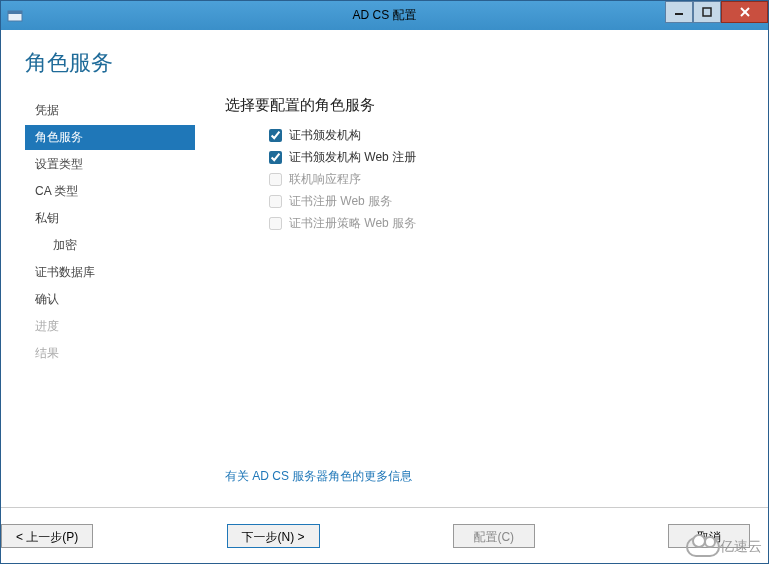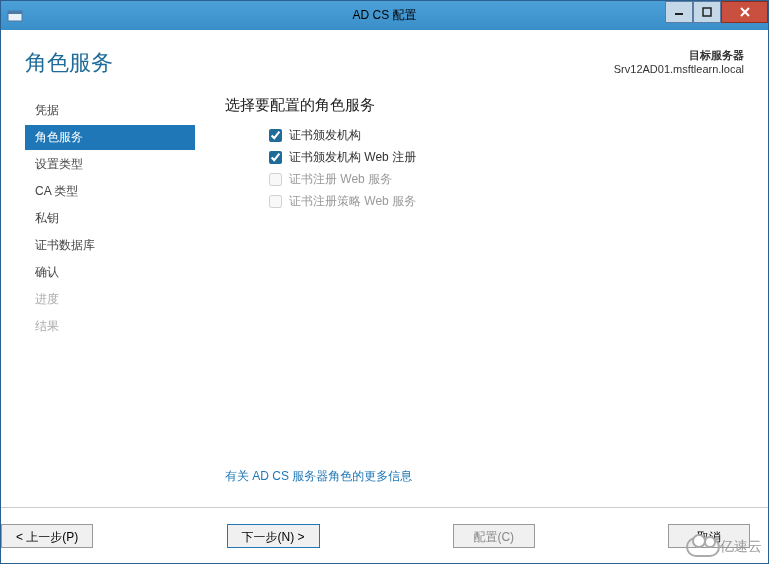--- a/index.html
+++ b/index.html
@@ -67,48 +67,49 @@
             <line x1="2" y1="2" x2="10" y2="10" stroke="#fff" stroke-width="2"></line>
             <line x1="10" y1="2" x2="2" y2="10" stroke="#fff" stroke-width="2"></line>
           </svg>
         </div>
     </div>
   </div>
 
   <div class="body">
     <div class="header">
       <div class="page-title">角色服务</div>
-      <div class="server">
-        <div class="lbl">目标服务器</div>
-        <div>Srv12AD01.msftlearn.local</div>
-      </div>
     </div>
 
     <div class="middle">
       <div class="sidebar" id="sidebar">
           <div class="item">凭据</div>
           <div class="item active">角色服务</div>
           <div class="item">设置类型</div>
           <div class="item">CA 类型</div>
           <div class="item">私钥</div>
+          <div class="item indent">加密</div>
           <div class="item">证书数据库</div>
           <div class="item">确认</div>
           <div class="item disabled">进度</div>
           <div class="item disabled">结果</div>
         </div>
       <div class="main">
         <div class="section-title">选择要配置的角色服务</div>
         <div class="checklist" id="checklist">
             <label class="row">
               <input type="checkbox" checked="" style="">
               <span>证书颁发机构</span>
             </label>
             <label class="row">
               <input type="checkbox" checked="" style="">
               <span>证书颁发机构 Web 注册</span>
+            </label>
+            <label class="row disabled">
+              <input type="checkbox" disabled="" style="">
+              <span>联机响应程序</span>
             </label>
             <label class="row disabled">
               <input type="checkbox" disabled="" style="">
               <span>证书注册 Web 服务</span>
             </label>
             <label class="row disabled">
               <input type="checkbox" disabled="" style="">
               <span>证书注册策略 Web 服务</span>
             </label>
           </div>

